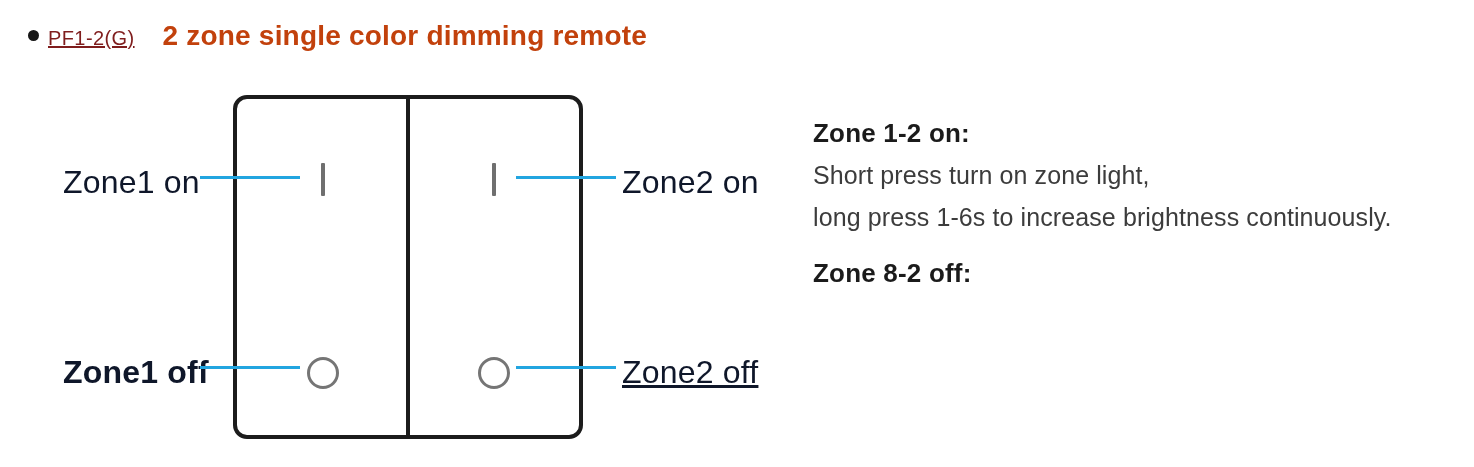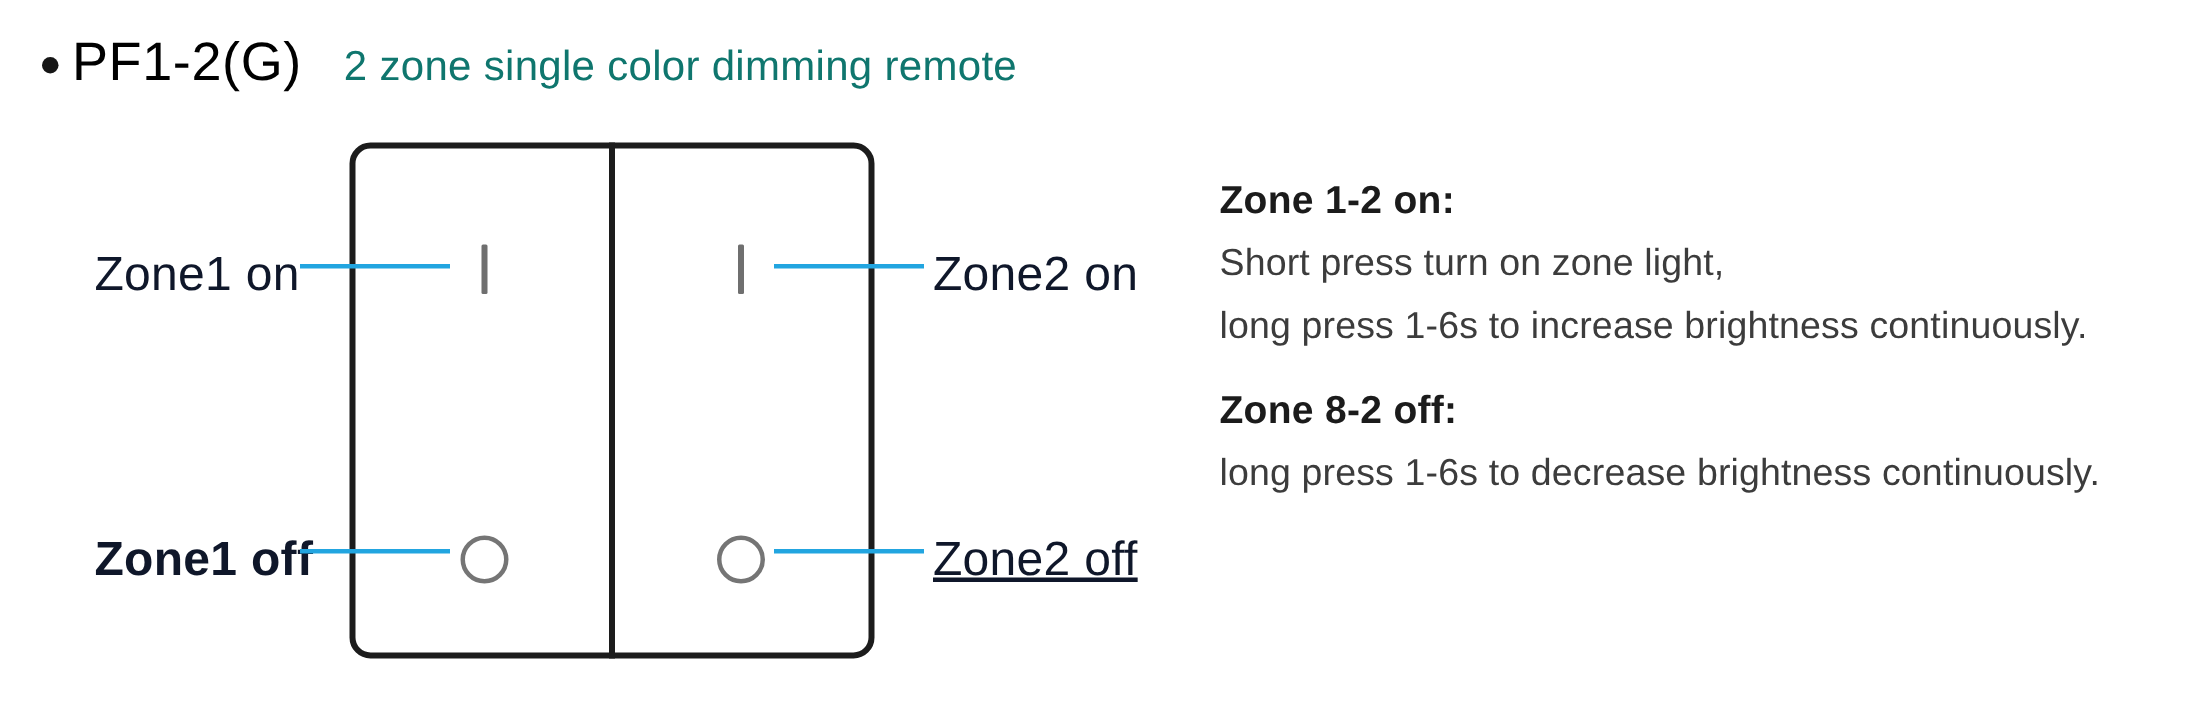--- a/index.html
+++ b/index.html
@@ -30,29 +30,30 @@
     height: 11px;
     border-radius: 50%;
     background: #161616;
     display: inline-block;
     margin-right: 9px;
     position: relative;
     top: -4px;
     flex: none;
   }
   #title-model {
-    font-size: 36px;
+    font-size: 20px;
     font-weight: 400;
-    color: #000000;
+    color: #7f1d1d;
     letter-spacing: 0.4px;
+    text-decoration: underline;
   }
   #title-desc {
     font-size: 28px;
-    font-weight: 400;
-    color: #0f766e;
+    font-weight: 700;
+    color: #c2410c;
     letter-spacing: 0.2px;
     margin-left: 28px;
   }
 
   
   #device {
     position: absolute;
     left: 233px;
     top: 95px;
     width: 350px;
@@ -190,16 +191,15 @@
 <div id="description">
 
   <div class="desc-group">
     <div class="desc-heading">Zone 1-2 on:</div>
     <div class="desc-line">Short press turn on zone light,</div>
     <div class="desc-line">long press 1-6s to increase brightness continuously.</div>
   </div>
 
   <div class="desc-group">
     <div class="desc-heading">Zone 8-2 off:</div>
-    <div class="desc-line">long press 1-6s to decrease brightness continuously.</div>
   </div>
 
 </div>
 
 </body></html>

